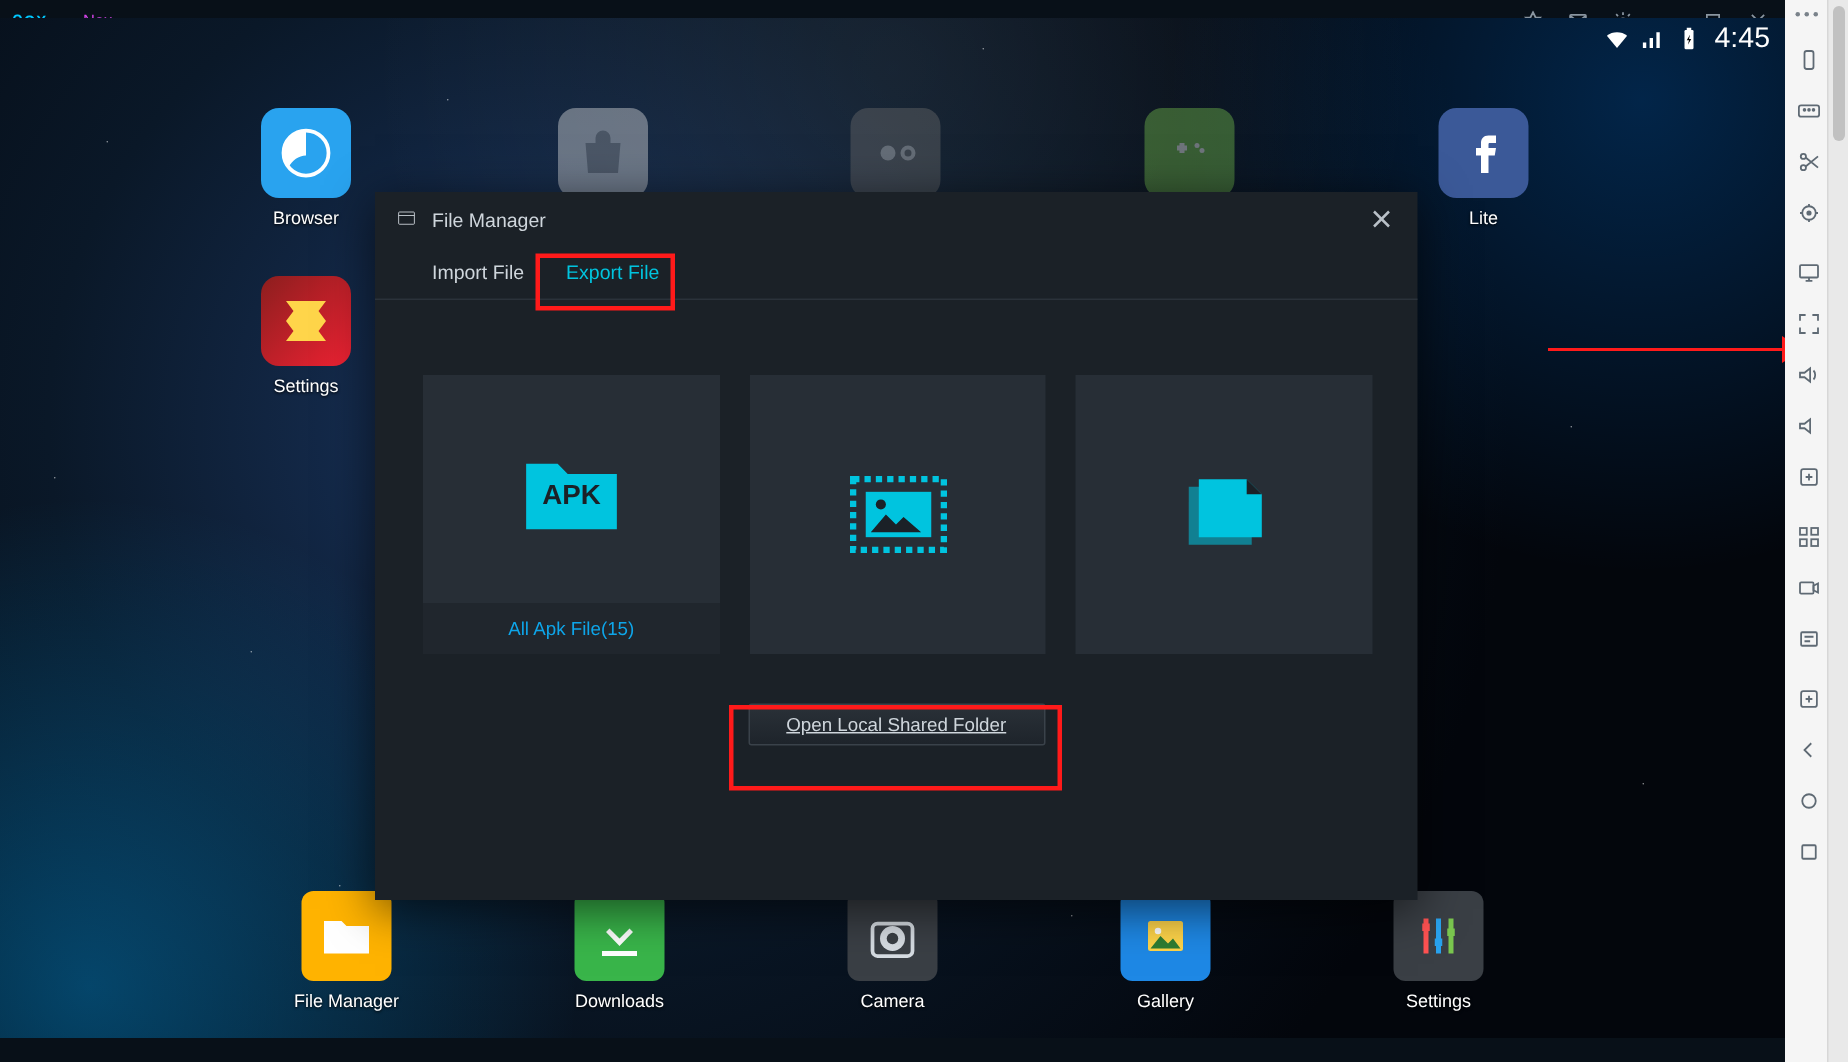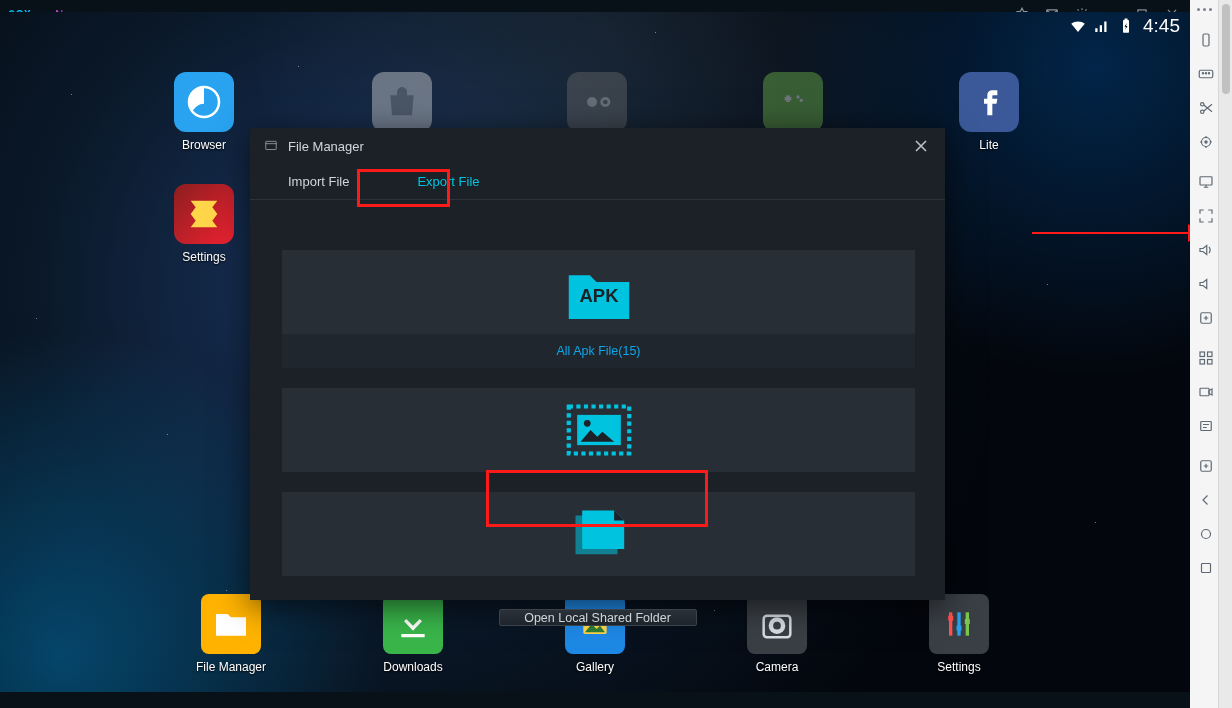--- a/index.html
+++ b/index.html
@@ -39,34 +39,34 @@
 .desk-icon .tile svg { width:40px; height:40px; }
 .desk-icon .label { text-shadow:0 1px 2px #000; }
 
 
 .dialog { position:absolute; left:250px; top:116px; width:695px; height:472px; background:#1b2127; box-shadow:0 6px 30px rgba(0,0,0,.6); }
 .dlg-hdr { height:36px; display:flex; align-items:center; padding:0 14px; color:#cfd6dc; font-size:13px; }
 .dlg-hdr .dlg-icon { width:14px; height:14px; margin-right:10px; }
 .dlg-hdr .dlg-icon svg { width:14px; height:14px; stroke:#cfd6dc; fill:none; }
 .dlg-close { margin-left:auto; width:20px; height:20px; display:flex; align-items:center; justify-content:center; cursor:pointer; color:#b9c1c8; }
 
-.tabs { display:flex; padding:0 24px; border-bottom:1px solid #2b323a;gap:40px; }
+.tabs { display:flex; padding:0 24px; border-bottom:1px solid #2b323a; }
 .tab { padding:10px 14px 10px; font-size:13px; color:#cfd6dc; cursor:pointer; }
 .tab.active { color:#00c4df; }
 .red-box { position:absolute; border:3px solid #ff1a1a; pointer-events:none; }
 .red-box.tab-hl { left:357px; top:169px; width:93px; height:38px; }
 .red-box.btn-hl { left:486px; top:470px; width:222px; height:57px; }
 
-.cards { display:flex; gap:20px; padding:50px 30px 0 32px;flex-direction:column; }
+.cards { display:flex; gap:20px; padding:50px 30px 0 32px; }
 .card { flex:1; background:#272e36; height:186px; display:flex; flex-direction:column; cursor:pointer; }
 .card-img { flex:1; display:flex; align-items:center; justify-content:center; }
 .card-img svg { width:84px; height:84px; }
 .card-bar { height:34px; background:#20262d; display:flex; align-items:center; justify-content:center; color:#0ea5e9; font-size:12.5px; }
 
-.shared-btn { margin:33px auto 0; width:198px; height:17px; border:1px solid #3a424a; background:linear-gradient(#2a3138,#1e242b); color:#cfd6dc; font-size:12.5px; border-radius:2px; cursor:pointer; display:flex; align-items:center; justify-content:center; }
+.shared-btn { margin:33px auto 0; width:198px; height:28px; border:1px solid #3a424a; background:linear-gradient(#2a3138,#1e242b); color:#cfd6dc; font-size:12.5px; border-radius:2px; cursor:pointer; display:flex; align-items:center; justify-content:center;text-decoration:underline; }
 
 
 .dock { position:absolute; left:0; right:0; bottom:18px; display:flex; justify-content:space-around; padding:0 140px; }
 
 
 .side { position:absolute; right:0; top:0; width:42px; height:708px; background:#f5f5f5; }
 .side-scroll { position:absolute; right:0; top:0; width:14px; height:708px; background:#e9e9e9; border-left:1px solid #d7d7d7; }
 .side-handle { position:absolute; top:4px; width:8px; left:3px; height:90px; background:#c1c1c1; border-radius:4px; }
 .side-btn { width:28px; height:28px; margin:6px 0 0 2px; display:flex; align-items:center; justify-content:center; color:#5f6a74; cursor:pointer; }
 .side-btn svg { width:18px; height:18px; fill:none; stroke:#5f6a74; stroke-width:1.6; }
@@ -220,38 +220,38 @@
       </div>
       <div class="desk-icon" style="position:relative">
         <div class="tile" style="background:#39b54a;border-radius:8px">
             <svg viewBox="0 0 24 24" fill="#fff">
               <path d="M12 4v9l-4-4-1.4 1.4L12 16l5.4-5.6L16 9l-4 4V4zM5 18h14v2H5z"></path>
             </svg>
           </div>
         <div class="label">Downloads</div>
       </div>
       <div class="desk-icon" style="position:relative">
+        <div class="tile" style="background:#3a3f45;border-radius:8px">
+            <svg viewBox="0 0 24 24" fill="#d7dde3">
+              <circle cx="12" cy="13" r="5"></circle>
+              <circle cx="12" cy="13" r="2.3" fill="#3a3f45"></circle>
+              <rect x="4" y="7" width="16" height="13" rx="2" fill="none" stroke="#d7dde3" stroke-width="1.5"></rect>
+            </svg>
+          </div>
+        <div class="label">Camera</div>
+      </div>
+      <div class="desk-icon" style="position:relative">
         <div class="tile" style="background:#1e88e5;border-radius:8px">
             <svg viewBox="0 0 24 24" fill="#fff">
               <rect x="5" y="6" width="14" height="12" rx="1" fill="#ffd54a"></rect>
               <circle cx="9" cy="10" r="1.3" fill="#fff"></circle>
               <path d="M6 17l4-5 3 3 2-2 3 4z" fill="#2e7d32"></path>
             </svg>
           </div>
         <div class="label">Gallery</div>
-      </div>
-      <div class="desk-icon" style="position:relative">
-        <div class="tile" style="background:#3a3f45;border-radius:8px">
-            <svg viewBox="0 0 24 24" fill="#d7dde3">
-              <circle cx="12" cy="13" r="5"></circle>
-              <circle cx="12" cy="13" r="2.3" fill="#3a3f45"></circle>
-              <rect x="4" y="7" width="16" height="13" rx="2" fill="none" stroke="#d7dde3" stroke-width="1.5"></rect>
-            </svg>
-          </div>
-        <div class="label">Camera</div>
       </div>
       <div class="desk-icon" style="position:relative">
         <div class="tile" style="background:#3a3f45;border-radius:8px">
             <svg viewBox="0 0 24 24" fill="none" stroke-width="2">
               <line x1="7" y1="5" x2="7" y2="19" stroke="#ff5252"></line>
               <line x1="12" y1="5" x2="12" y2="19" stroke="#29a3ef"></line>
               <line x1="17" y1="5" x2="17" y2="19" stroke="#7ac74f"></line>
               <rect x="5.5" y="7" width="3" height="3" fill="#ff5252"></rect>
               <rect x="10.5" y="13" width="3" height="3" fill="#29a3ef"></rect>
               <rect x="15.5" y="9" width="3" height="3" fill="#7ac74f"></rect>

